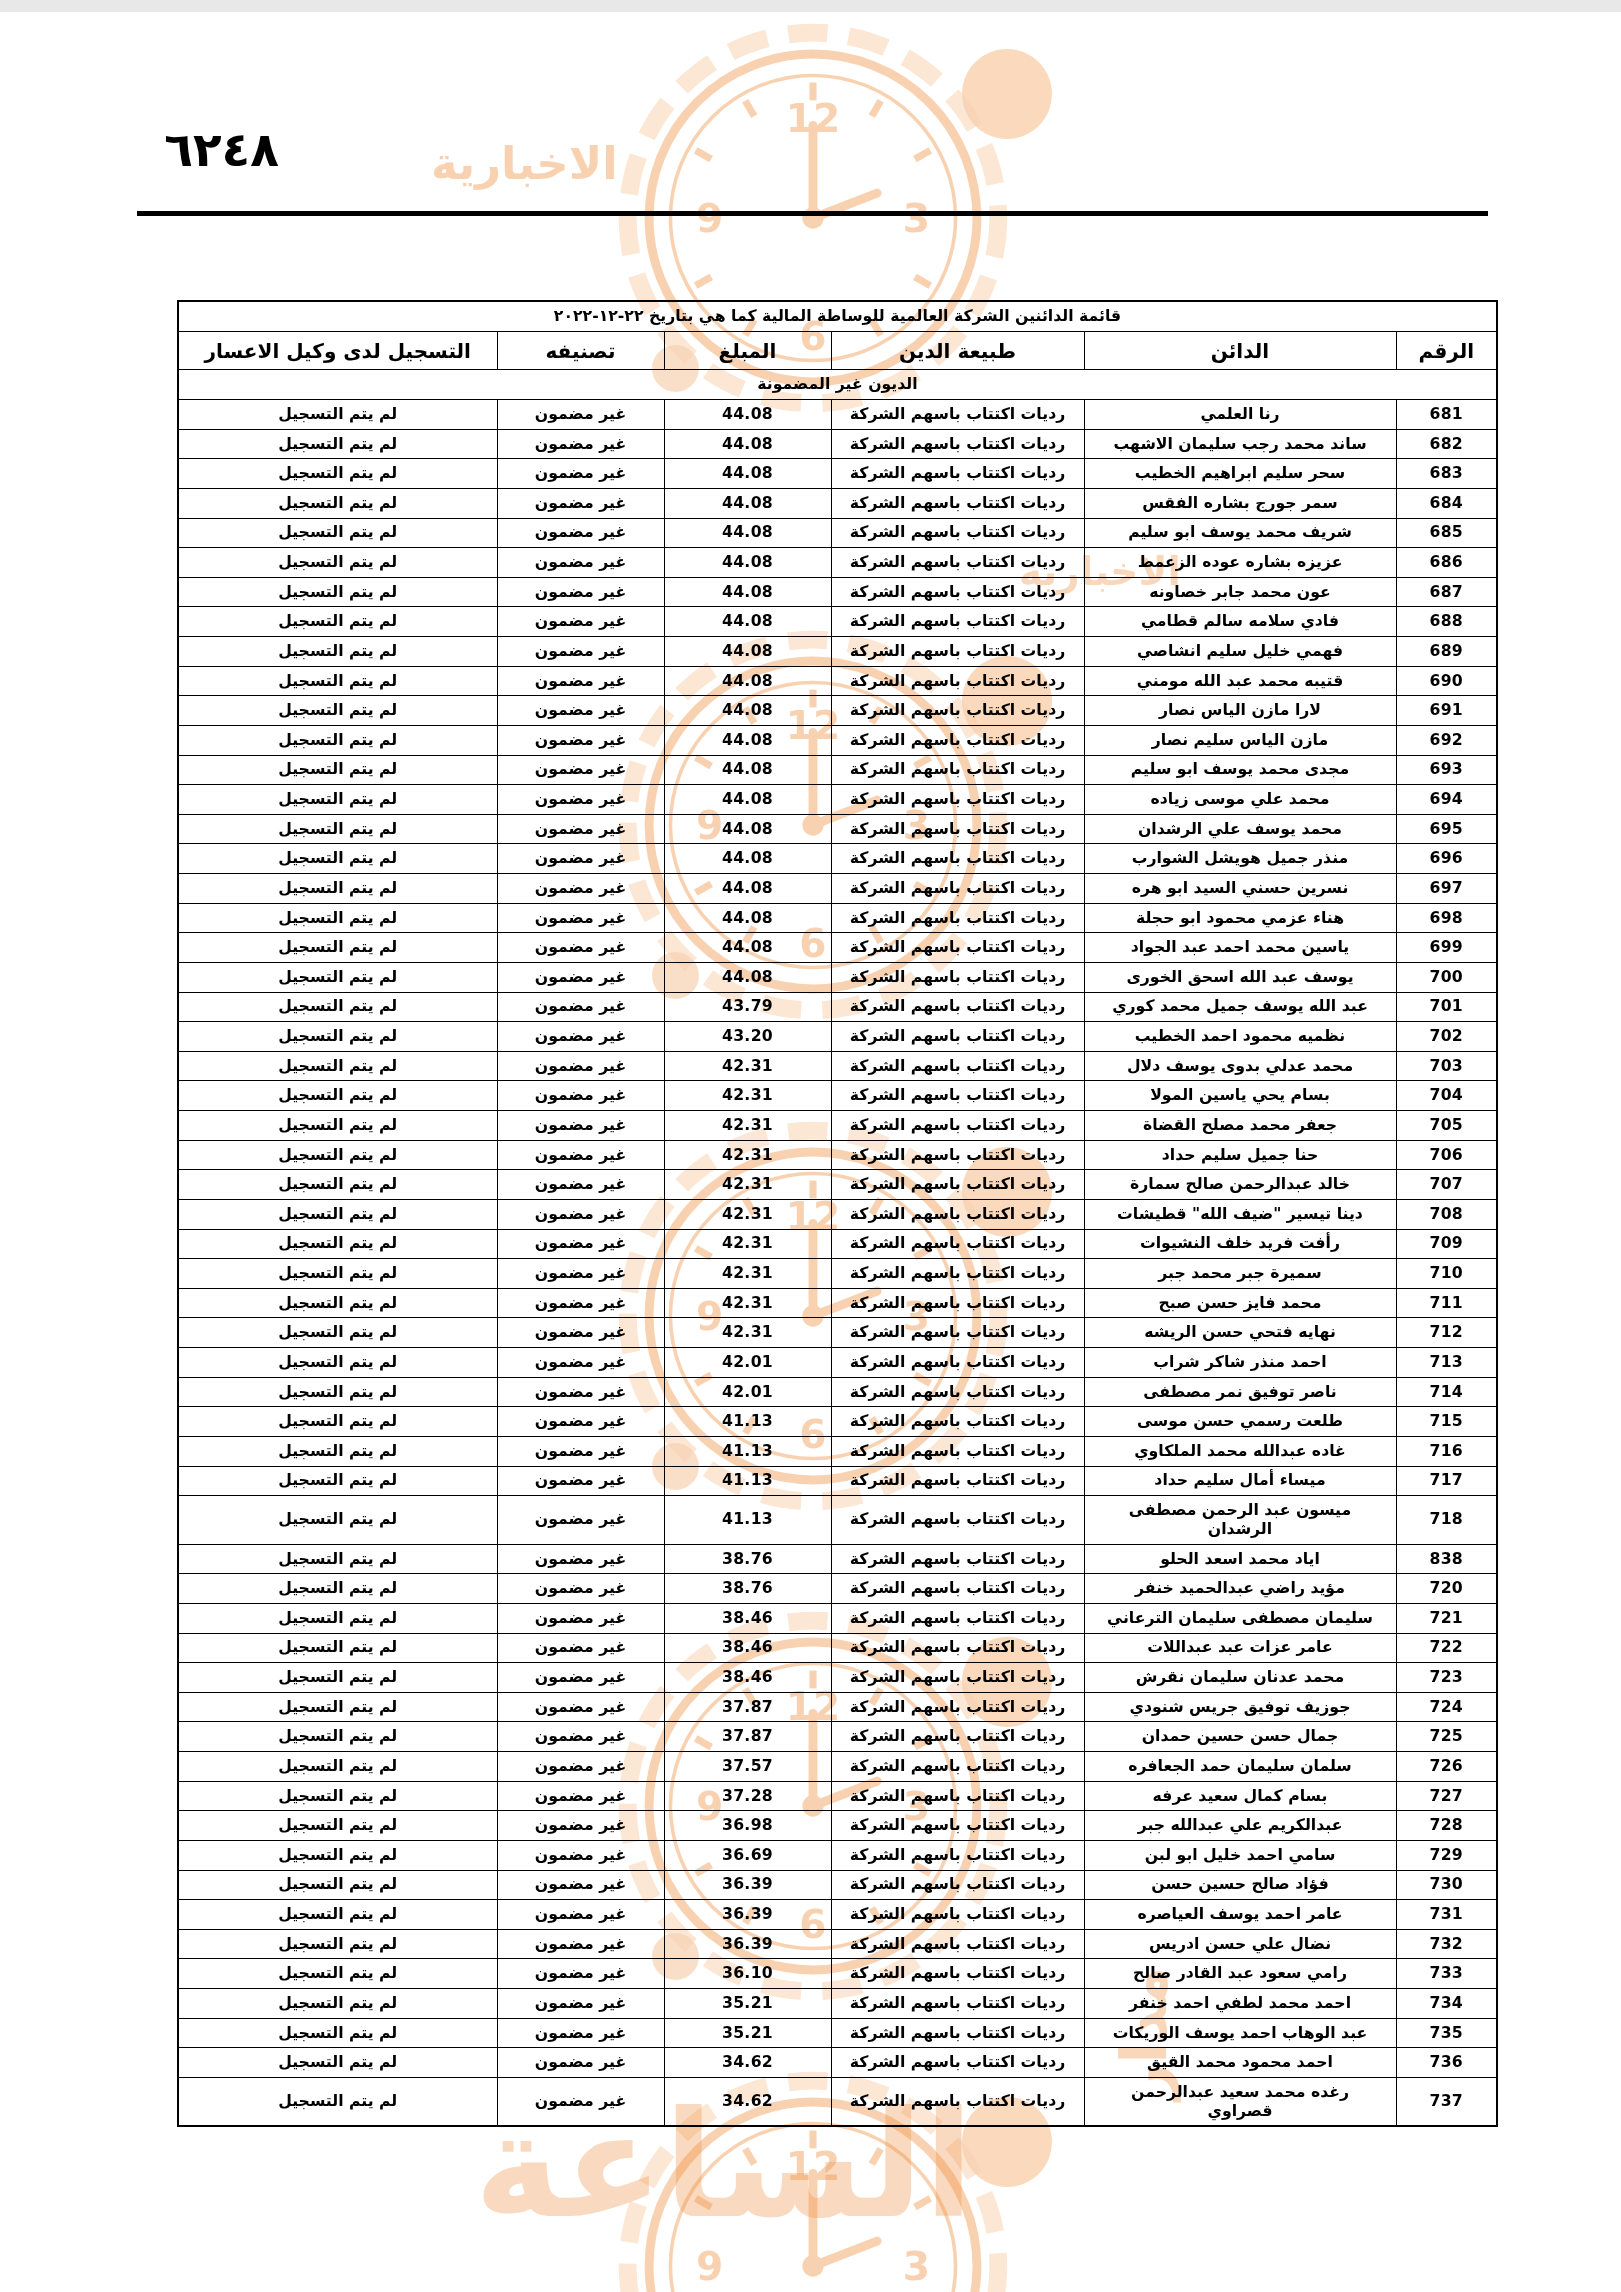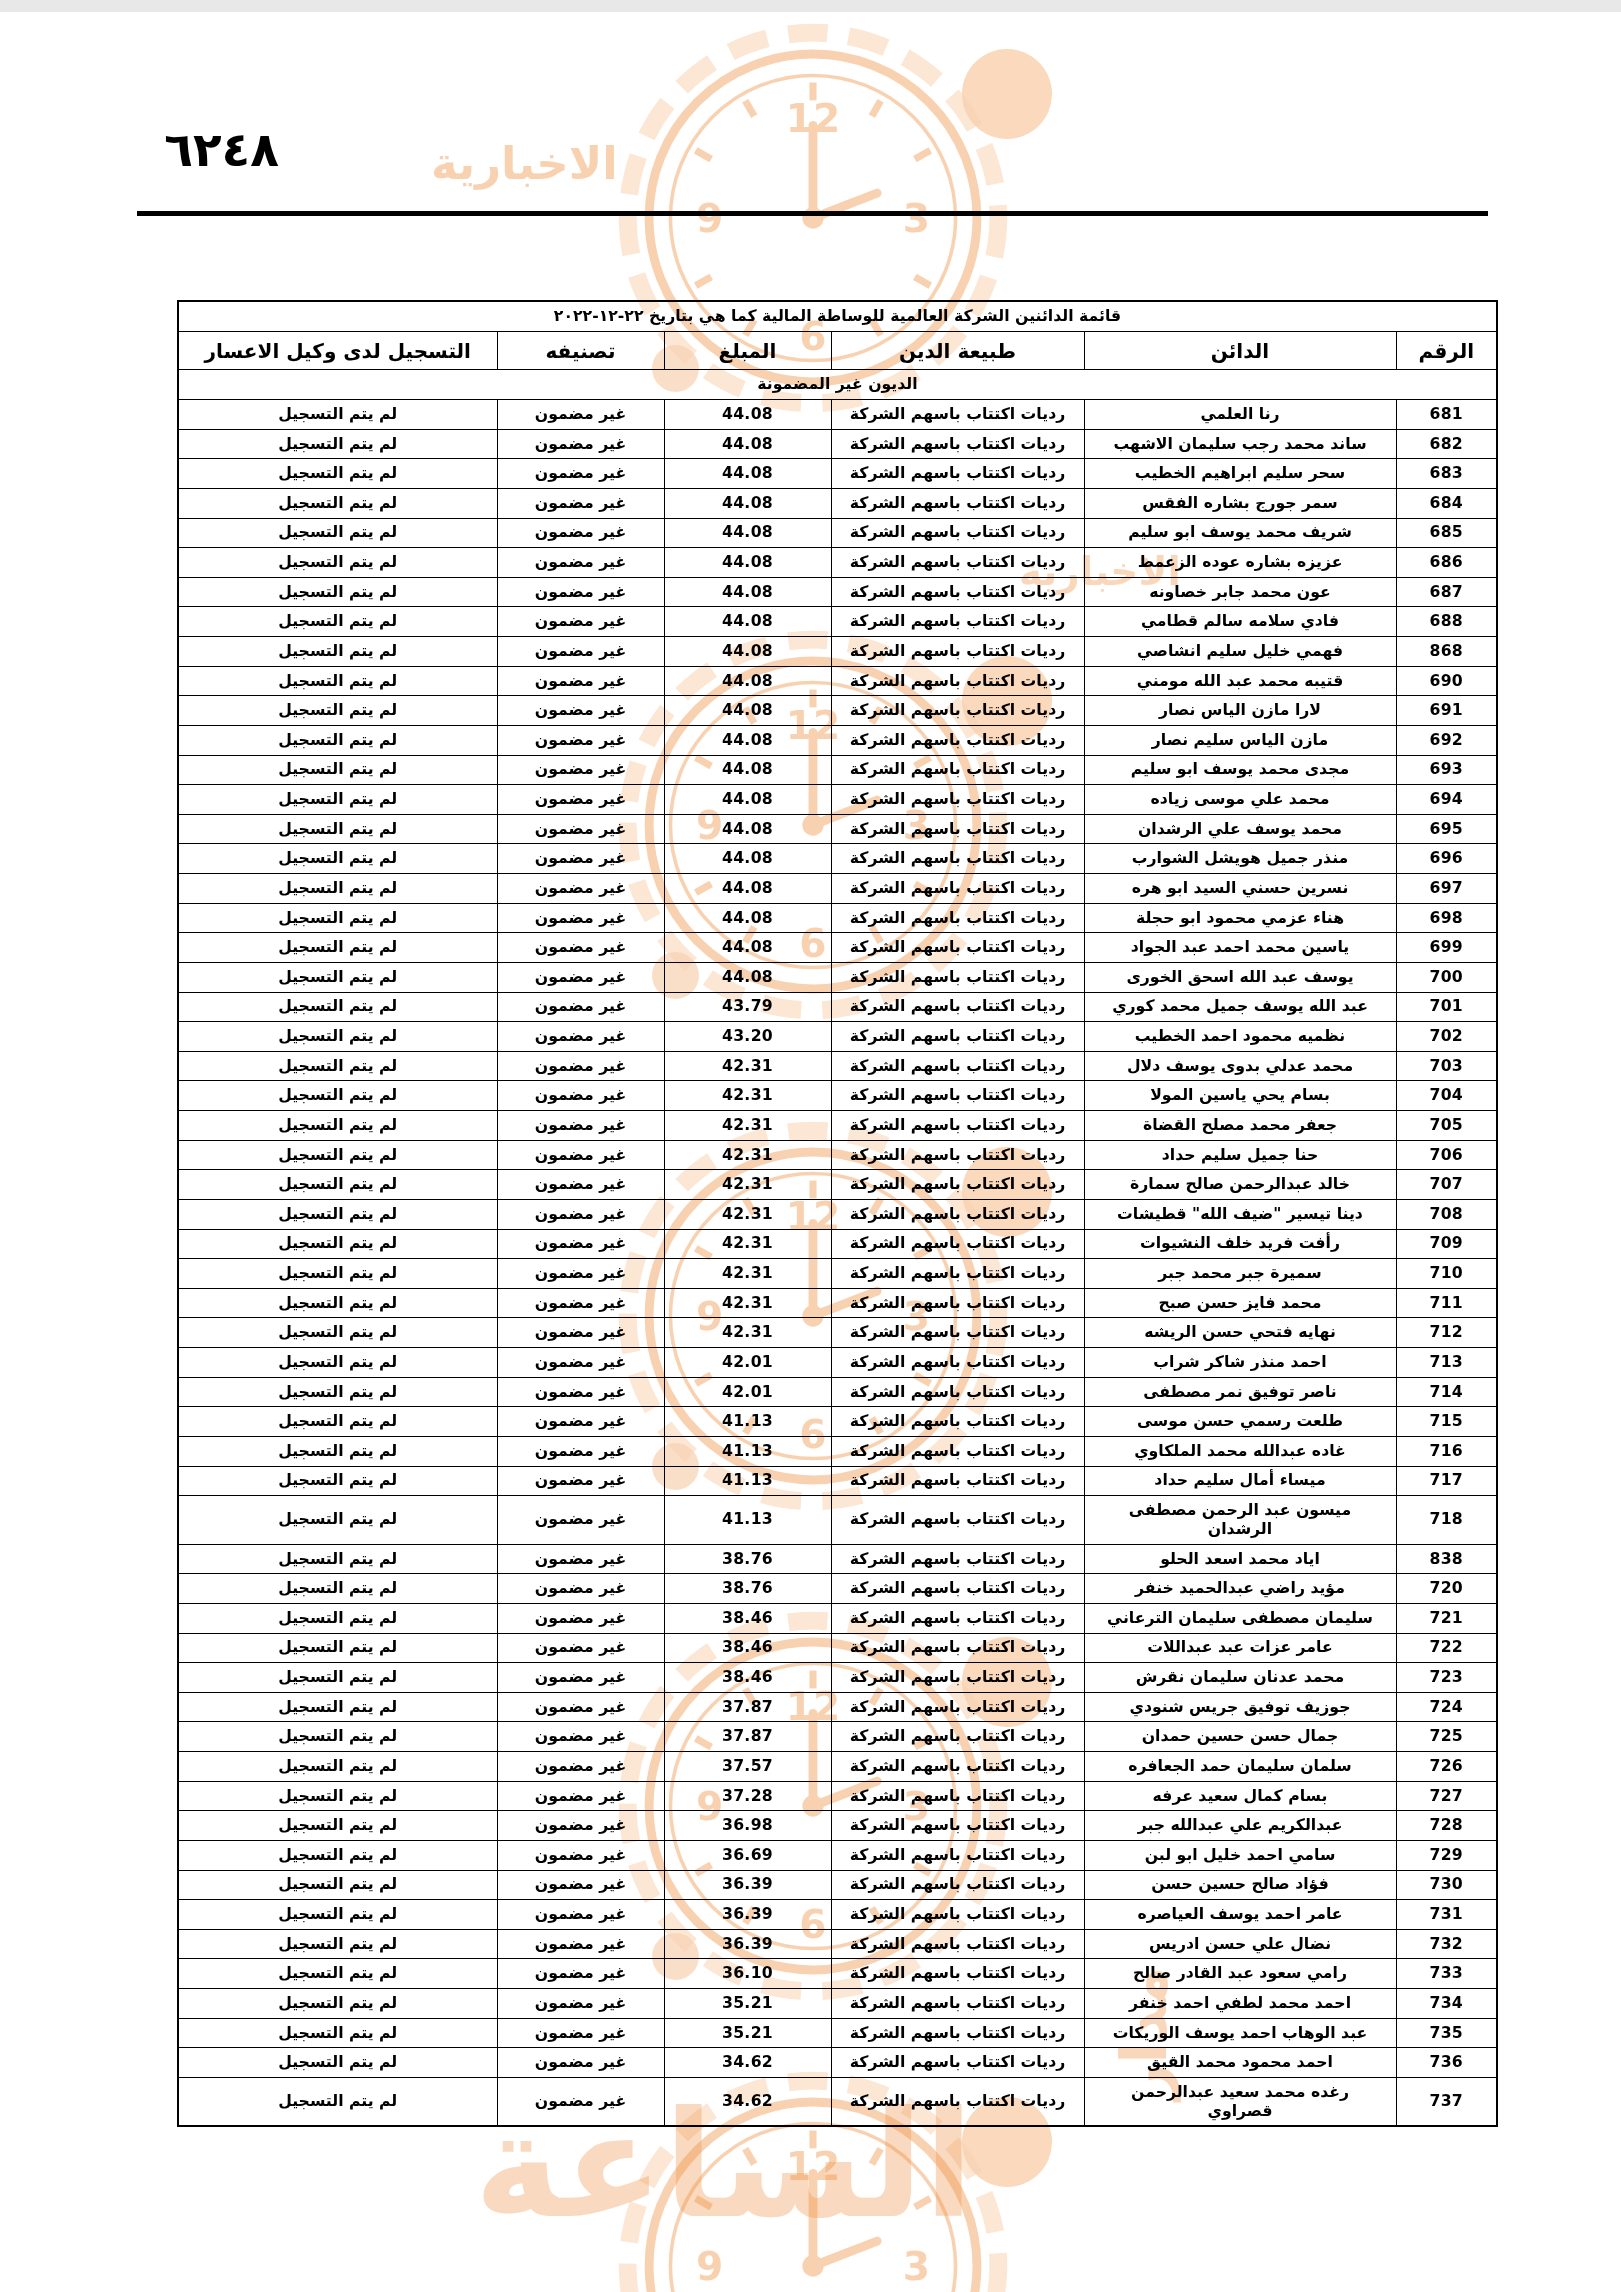--- a/index.html
+++ b/index.html
@@ -304,21 +304,21 @@
         </tr>
         <tr>
           <td class="num">688</td>
           <td class="creditor">فادي سلامه سالم قطامي</td>
           <td class="nature">رديات اكتتاب باسهم الشركة</td>
           <td class="amount">44.08</td>
           <td class="class">غير مضمون</td>
           <td class="reg">لم يتم التسجيل</td>
         </tr>
         <tr>
-          <td class="num">868</td>
+          <td class="num">689</td>
           <td class="creditor">فهمي خليل سليم انشاصي</td>
           <td class="nature">رديات اكتتاب باسهم الشركة</td>
           <td class="amount">44.08</td>
           <td class="class">غير مضمون</td>
           <td class="reg">لم يتم التسجيل</td>
         </tr>
         <tr>
           <td class="num">690</td>
           <td class="creditor">قتيبه محمد عبد الله مومني</td>
           <td class="nature">رديات اكتتاب باسهم الشركة</td>

